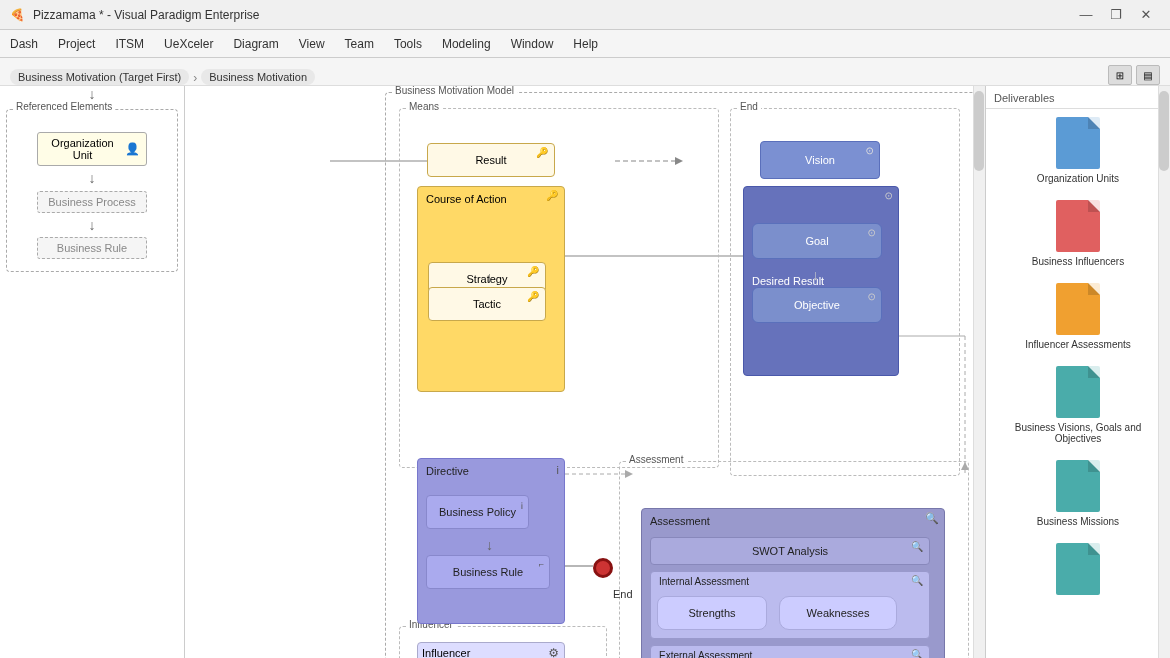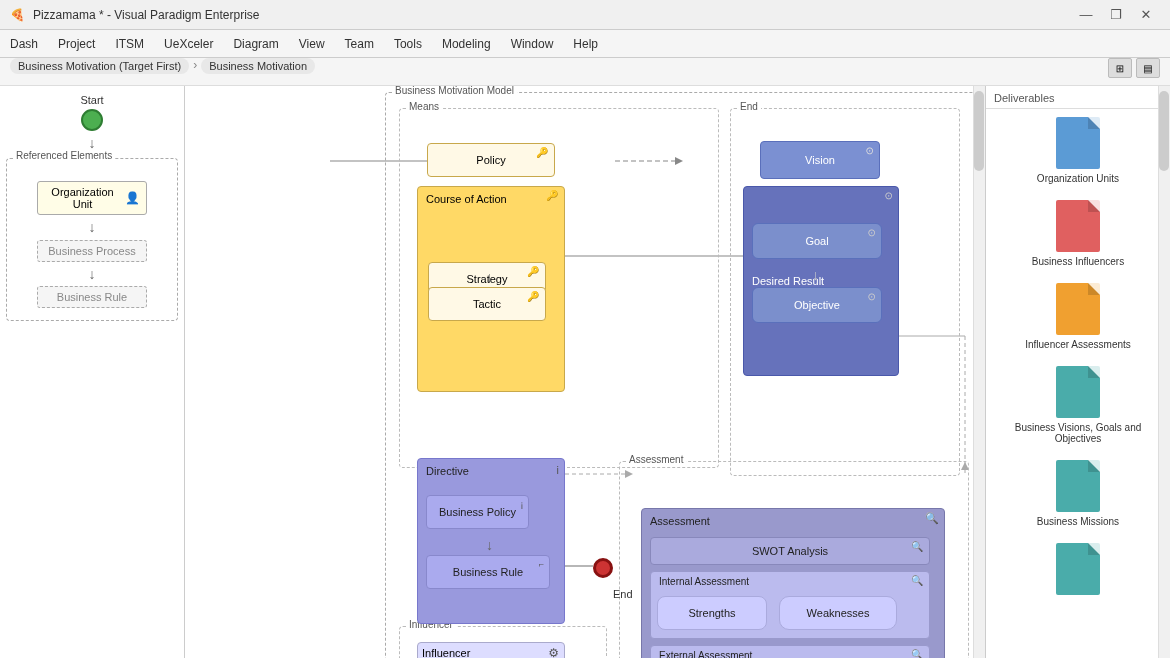--- a/index.html
+++ b/index.html
@@ -41,21 +41,21 @@
       height: 100%;
       display: flex;
       align-items: center;
     }
 
     
     #breadcrumb {
       background: #f5f5f5;
       height: 28px;
       display: flex;
-      align-items: flex-start;
+      align-items: flex-end;
       padding: 0 10px;
       border-bottom: 1px solid #ddd;
       gap: 4px;
     }
     .breadcrumb-item {
       font-size: 11px;
       color: #333;
       padding: 2px 8px;
       background: #e8e8e8;
       border-radius: 12px;
@@ -394,24 +394,20 @@
   </div>
   <div class="breadcrumb-icons">
     <div class="breadcrumb-icon-btn">⊞</div>
     <div class="breadcrumb-icon-btn">▤</div>
   </div>
 </div>
 
 <div id="main">
 
   <div id="left-panel">
-    <div style="text-align:center; padding: 8px 0 4px;">
-      <div class="lp-start-label">Start</div>
-      <div class="lp-circle"></div>
-    </div>
     <div class="lp-arrow">↓</div>
     <div class="lp-section">
       <span class="lp-section-label">Referenced Elements</span>
       <div style="padding: 14px 4px 4px;">
         <div class="lp-box">
           <span>Organization Unit</span>
           <span class="person-icon">👤</span>
         </div>
         <div class="lp-arrow">↓</div>
         <div class="lp-box dashed">
@@ -477,21 +473,21 @@
 
     <div class="diagram-area" style="left:434px; top:375px; width:350px; height:260px; border-color:#bbb;">
       <span class="diagram-label" style="top:-8px; left:6px;">Assessment</span>
     </div>
 
     <div class="diagram-area" style="left:214px; top:540px; width:208px; height:100px; border-color:#bbb;">
       <span class="diagram-label" style="top:-8px; left:6px;">Influencer</span>
     </div>
 
     <div class="node node-mission" style="left:242px; top:57px; width:128px; height:34px; position:absolute;">
-      <span>Policy</span>
+      <span>Result</span>
       <span class="node-icon">🔑</span>
     </div>
 
     <div class="node node-coa" style="left:232px; top:100px; width:148px; height:206px; position:absolute; align-items:flex-start; justify-content:flex-start; padding:4px;">
       <span style="font-size:11px; padding:2px 4px;">Course of Action</span>
       <span class="node-icon">🔑</span>
 
       <div class="node node-strategy" style="top:40px; left:10px; width:118px; height:34px;margin-top:35px;">
         <span>Strategy</span>
         <span class="node-icon">🔑</span>

